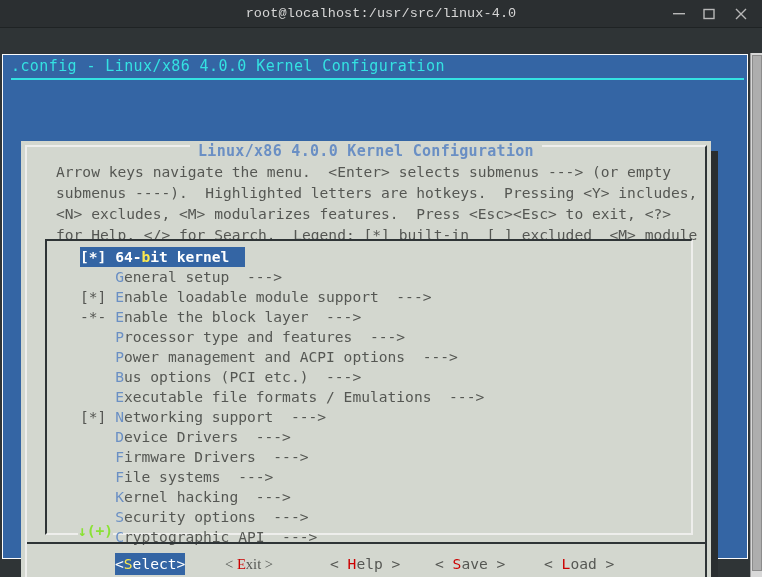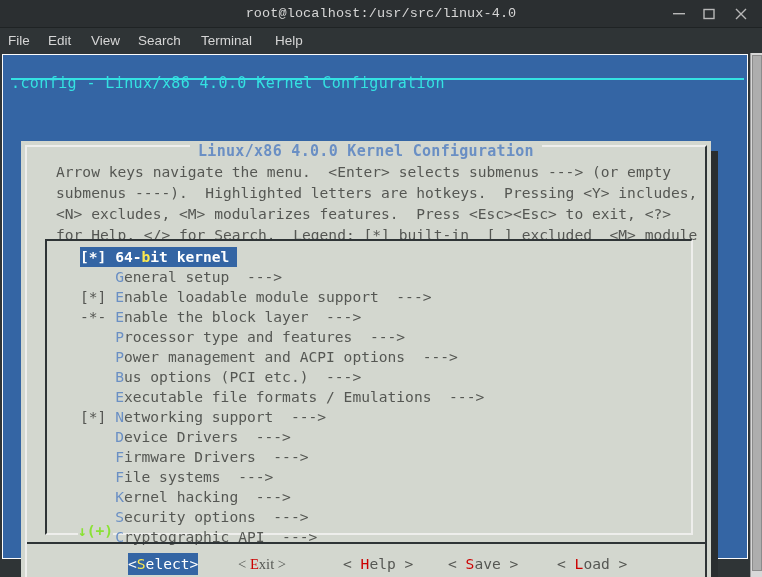--- a/index.html
+++ b/index.html
@@ -100,21 +100,20 @@
     left: 3px; top: 2px;
     width: 696px; height: 22px;
     line-height: 22px;
     color: #34e2e2;
     font-size: 15px;
     letter-spacing: .4px;
     padding-left: 8px;
     box-sizing: border-box;
     white-space: pre;
     background: #3465a4;
-    margin-top: 17px;
   }
   #banner-rule {
     position: absolute;
     left: 11px; top: 25px;
     width: 733px; height: 2px;
     background: #34e2e2;
   }
 
   
   #dialog-shadow {
@@ -201,21 +200,21 @@
     line-height: 20px;
   }
   .mrow .hk { color: #6a8fc4; }
   .mrow.sel {
     background: transparent;
   }
   .mrow.sel .selbg {
     background: #3465a4;
     color: #ffffff;
     font-weight: bold;
-    padding: 1px 8px 2px 0;
+    padding: 1px 16px 2px 0;
   }
   .mrow.sel .selbg .hk { color: #fce94f; }
 
   
   #scrollind {
     position: absolute;
     left: 45px; top: 468px;
     width: 648px; height: 20px;
     line-height: 20px;
     white-space: pre;
@@ -231,21 +230,21 @@
   #btn-sep {
     position: absolute;
     left: 27px; top: 489px;
     width: 678px; height: 2px;
     background: #2e3436;
   }
 
   
   #buttons {
     position: absolute;
-    left: 34px; top: 500px;
+    left: 21px; top: 500px;
     width: 570px; height: 24px; padding-left: 32px;
   }
   .btn {
     position: absolute;
     top: 0;
     line-height: 22px;
     font-size: 14.6px;
     color: #555753;
     white-space: pre;
     cursor: default;
@@ -293,28 +292,20 @@
         <rect x="2" y="1.5" width="10" height="9" fill="none" stroke="#b8b8b8" stroke-width="1.4"></rect>
       </svg>
     </div>
     <div class="wbtn" id="btn-close">
       <svg width="14" height="12" viewBox="0 0 14 12">
         <path d="M2 1 L12 11 M12 1 L2 11" stroke="#b8b8b8" stroke-width="1.4" fill="none"></path>
       </svg>
     </div>
   </div>
 
-  <div id="menubar">
-    <div class="menu-item" style="left:3px">File</div>
-    <div class="menu-item" style="left:43px">Edit</div>
-    <div class="menu-item" style="left:86px">View</div>
-    <div class="menu-item" style="left:133px">Search</div>
-    <div class="menu-item" style="left:196px">Terminal</div>
-    <div class="menu-item" style="left:270px">Help</div>
-  </div>
 
   <div id="termarea">
 
     <div id="backdrop"></div>
 
     <div id="banner">.config - Linux/x86 4.0.0 Kernel Configuration</div>
     <div id="banner-rule"></div>
 
     <div id="dialog-shadow"></div>
 

